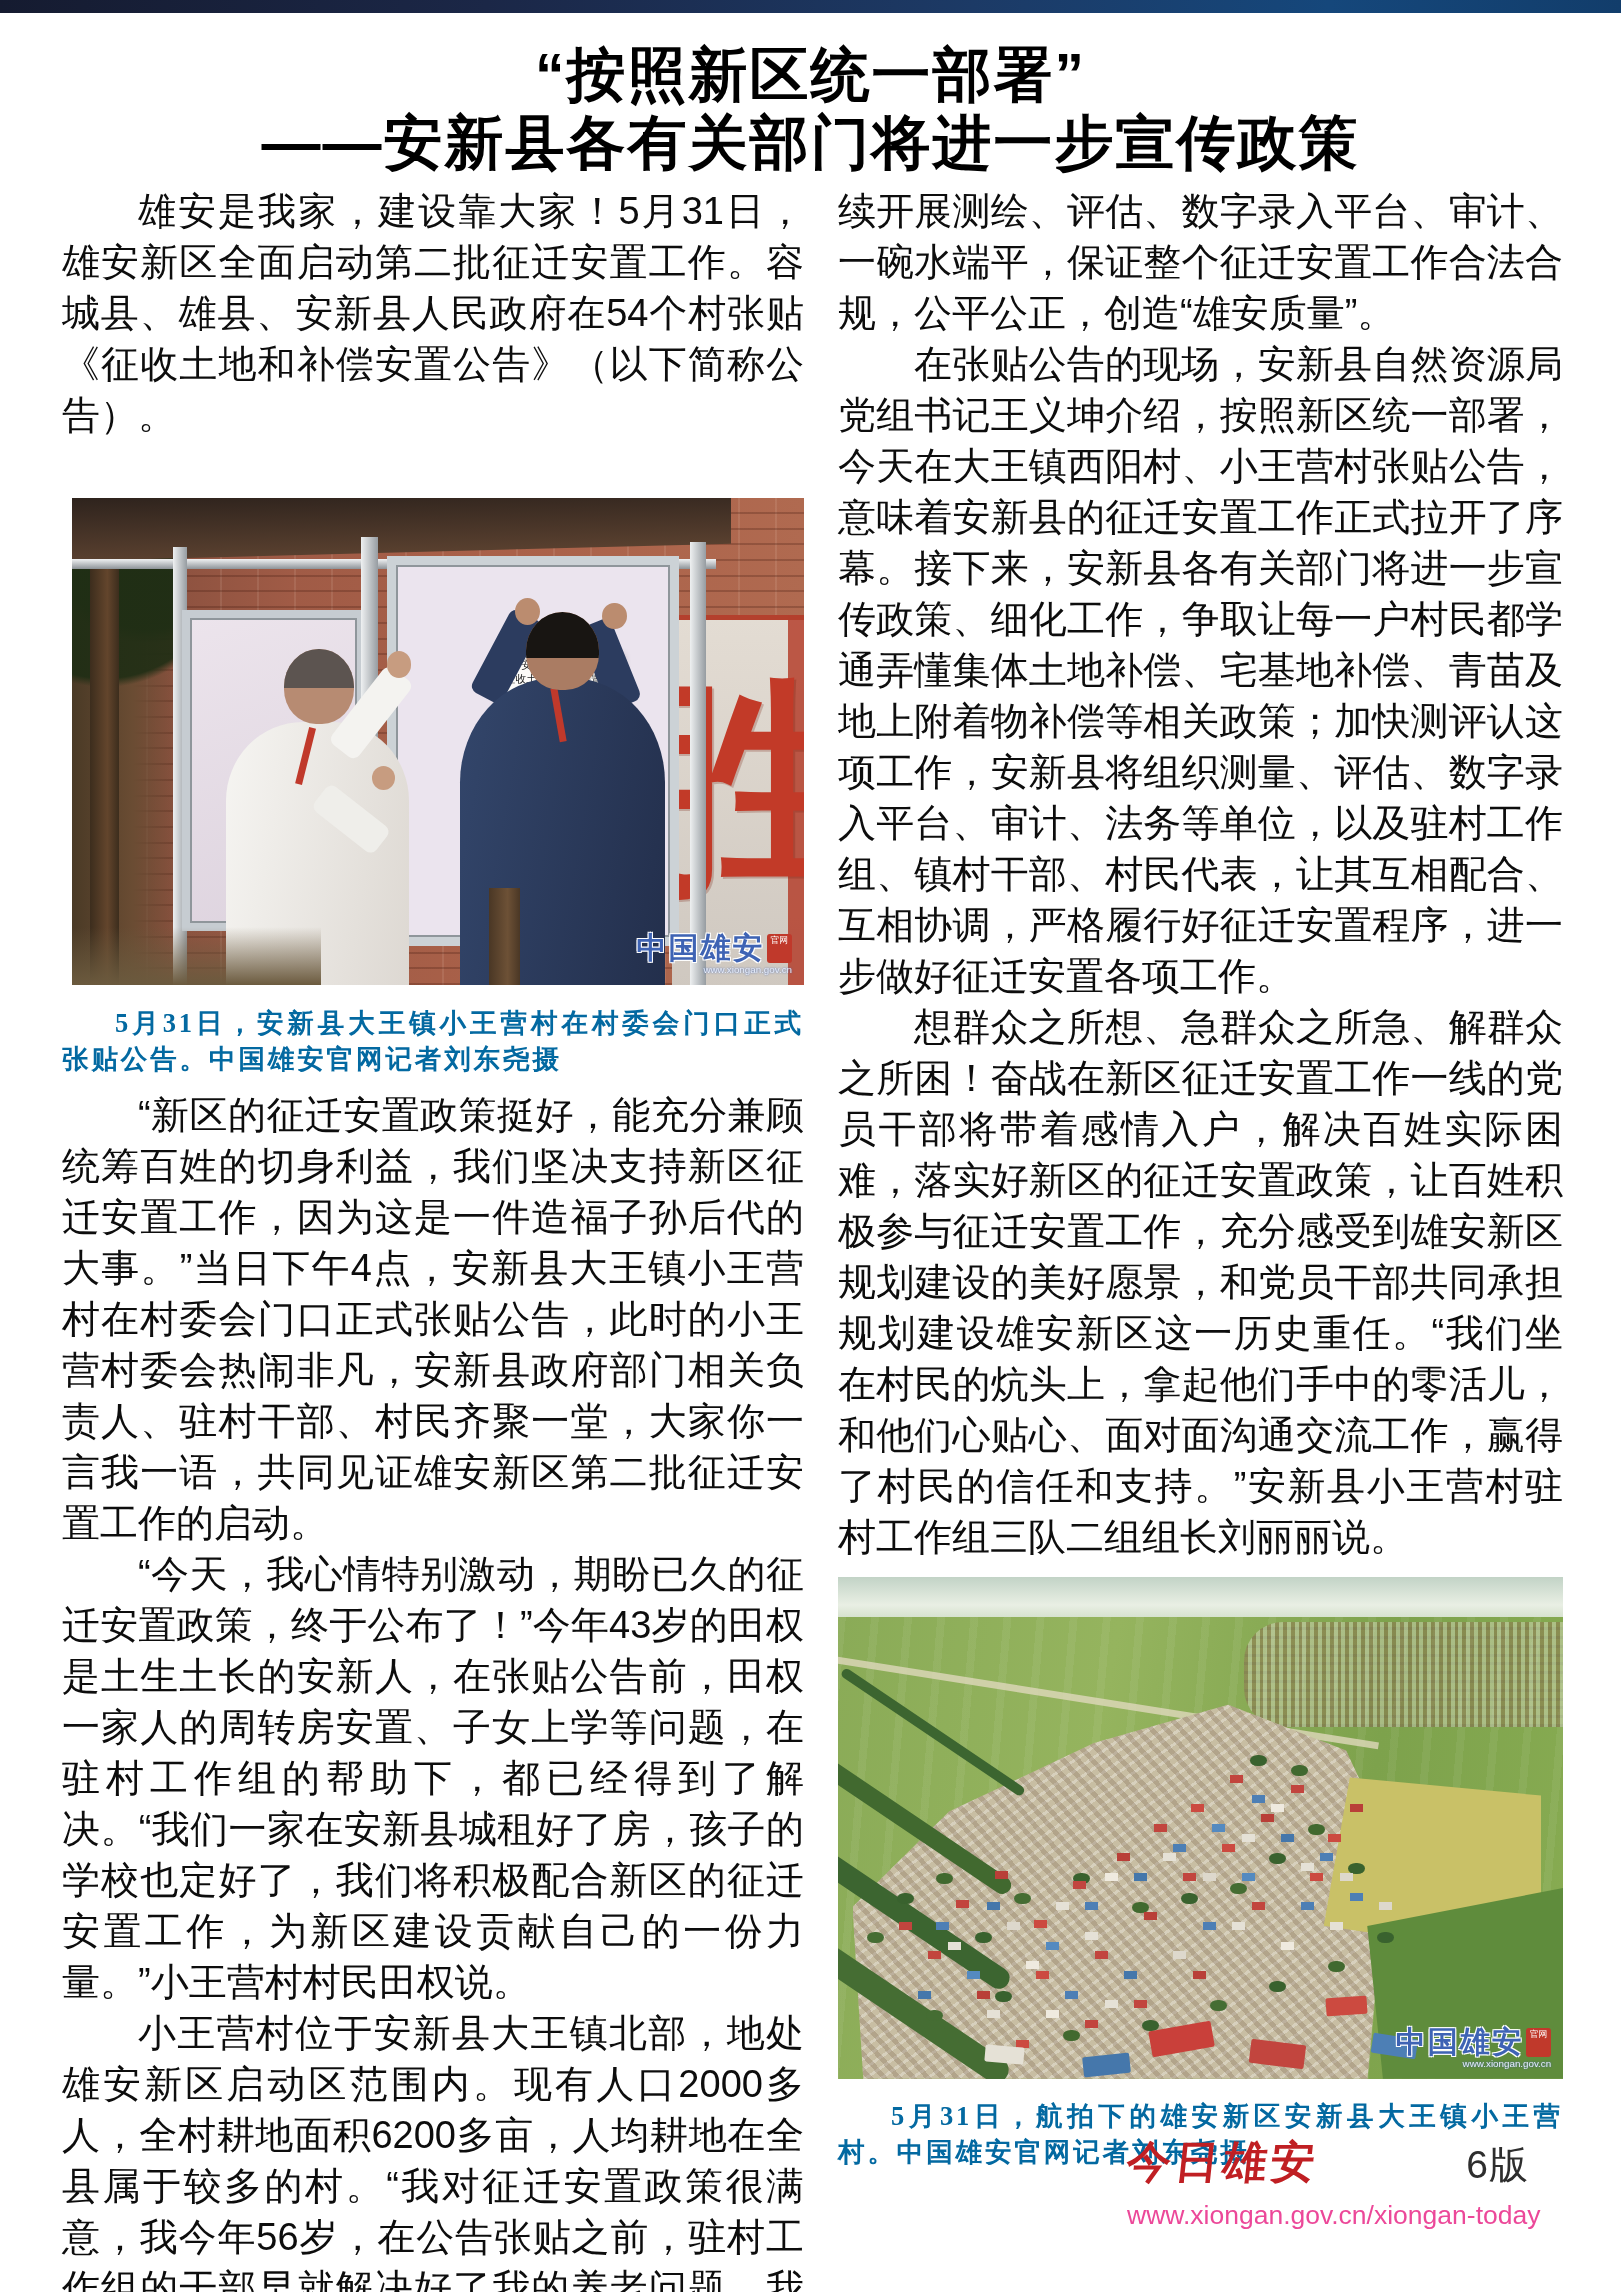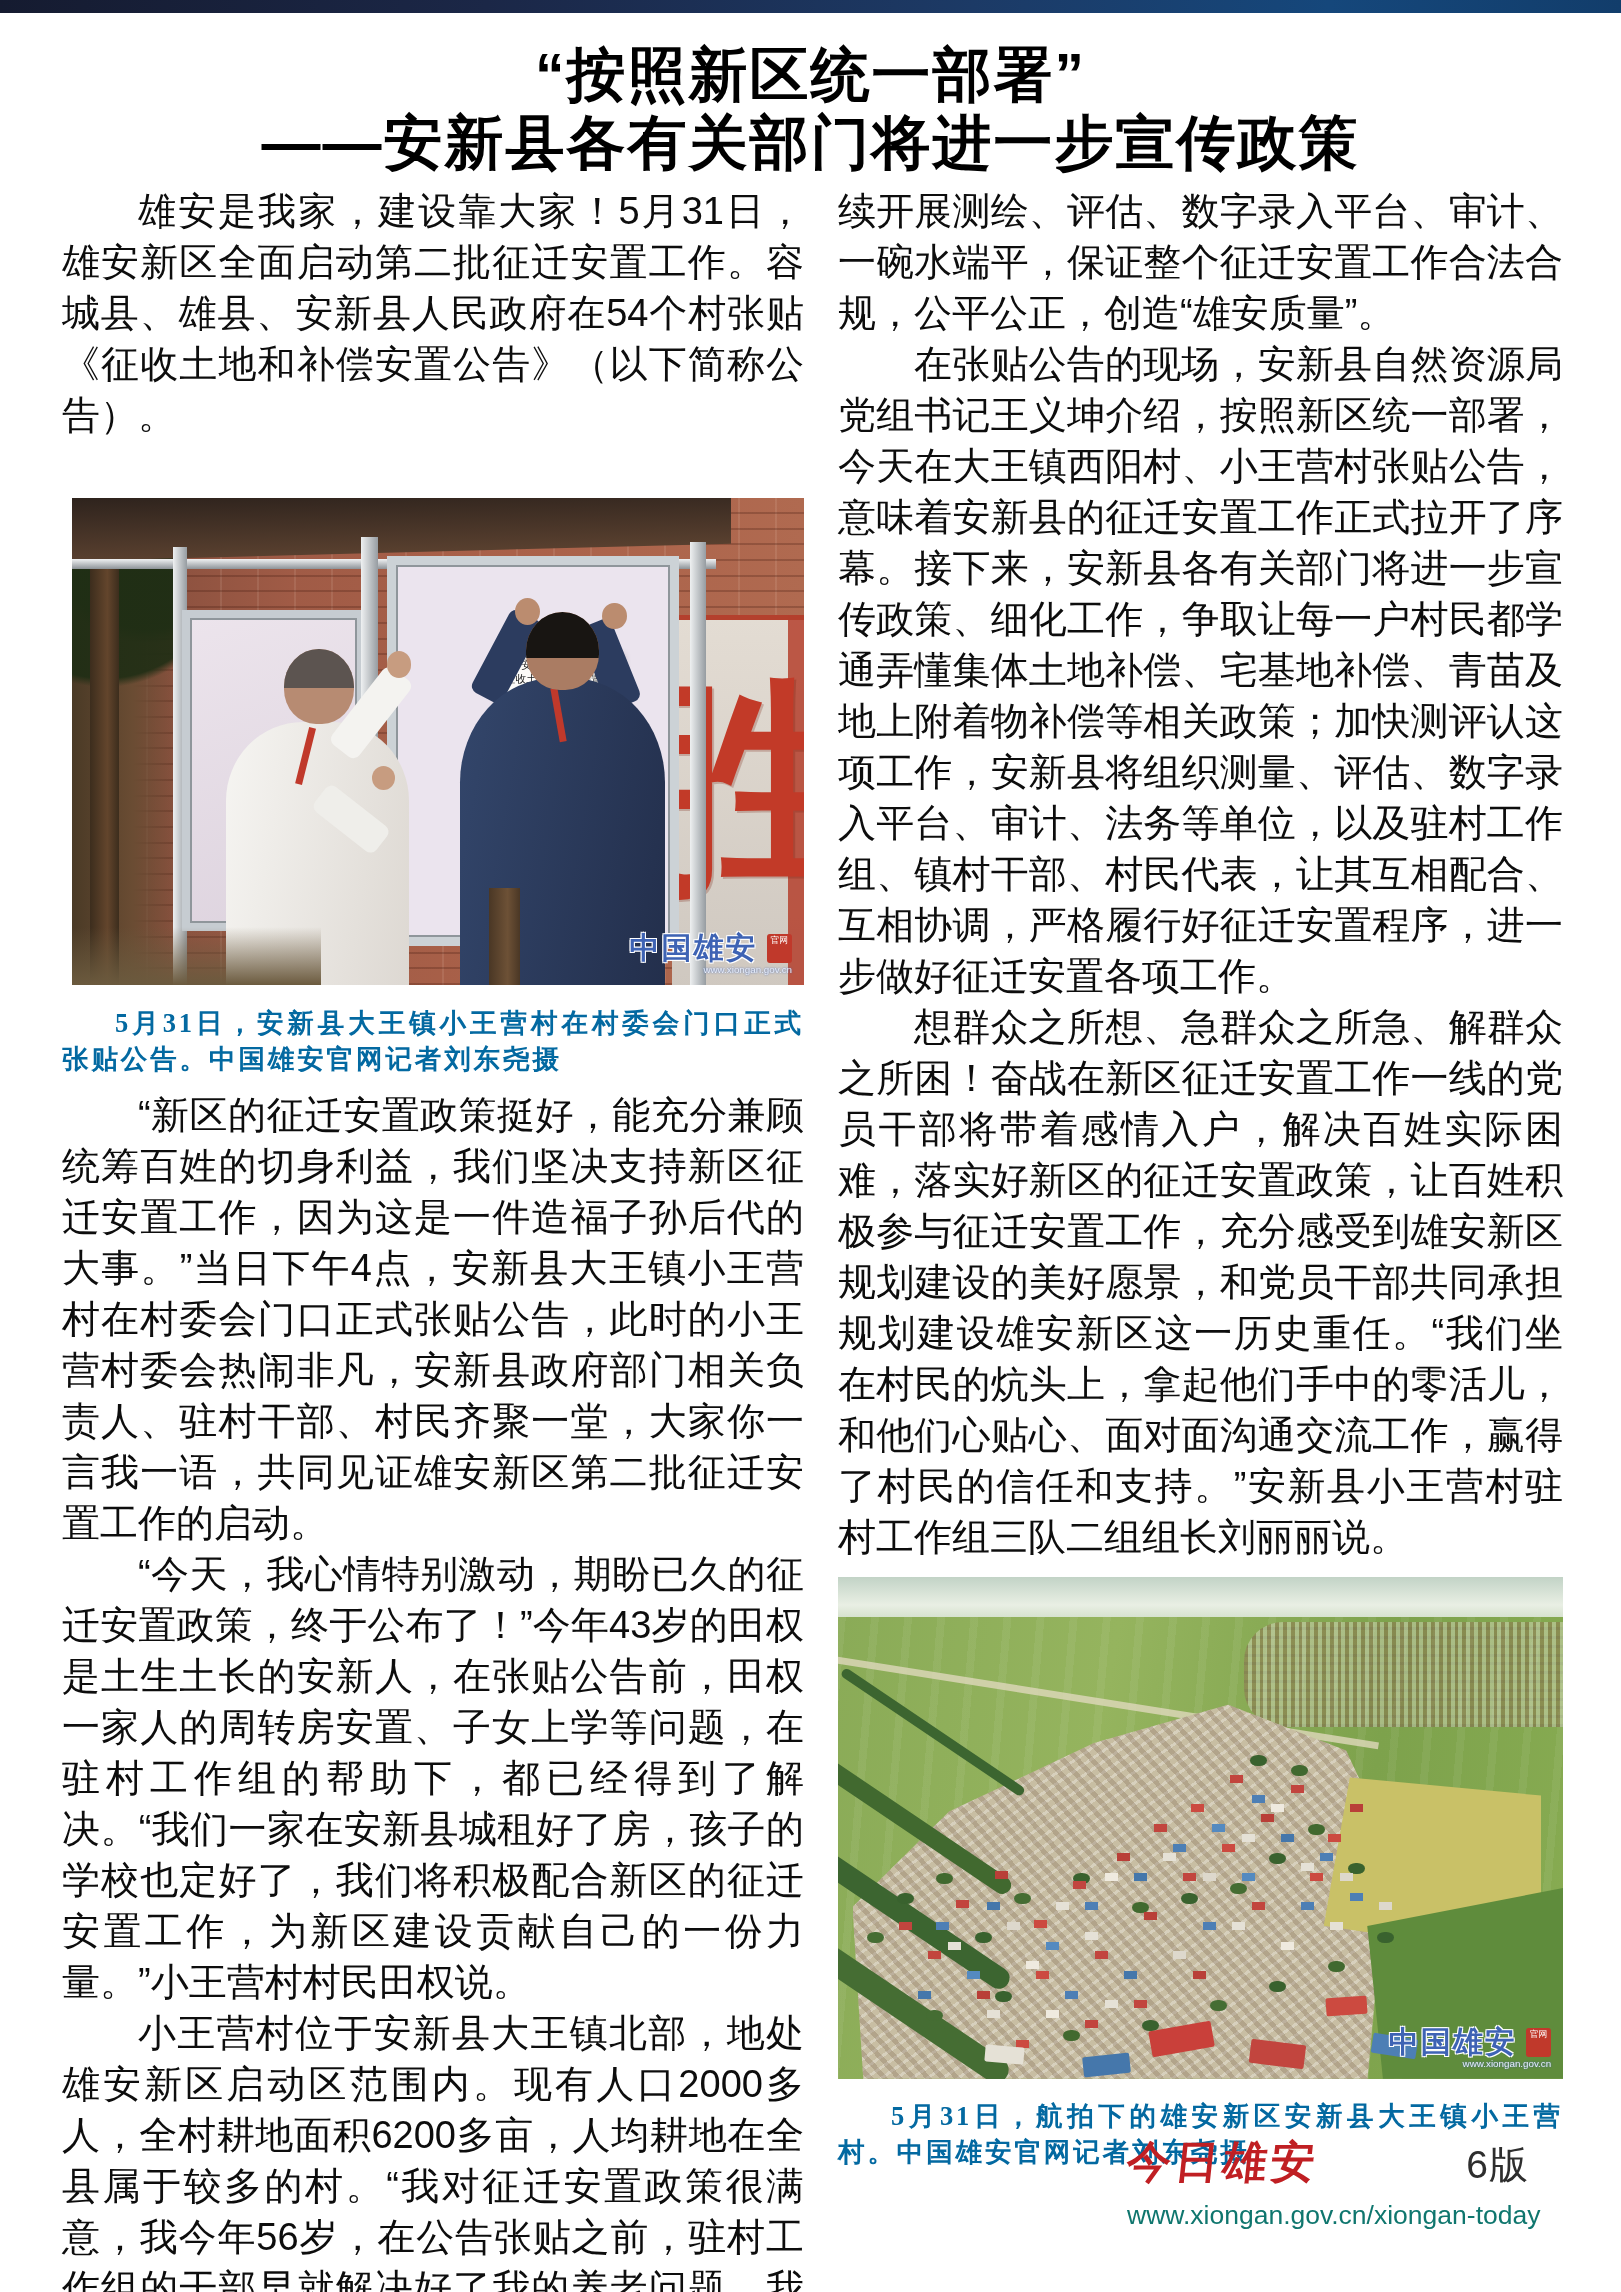--- a/index.html
+++ b/index.html
@@ -93,21 +93,21 @@
   .man2-hand1{left:60.5%;top:20.5%;width:3.4%;height:5.5%;background:#bb8c6f;border-radius:50%;}
   .man2-arm2{left:71%;top:25%;width:4.8%;height:18%;background:#2c3c5f;transform:rotate(-22deg);border-radius:7.8px;}
   .man2-hand2{left:72.5%;top:21.5%;width:3.4%;height:5.5%;background:#bb8c6f;border-radius:50%;}
   .man2-lanyard{left:66%;top:39%;width:1%;height:11%;background:#c0392b;transform:rotate(-10deg);}
   .p1-post{position:absolute;left:57%;bottom:0;width:4.2%;height:20%;
       background:linear-gradient(90deg,#4a3725,#6d5136 60%,#4a3725);}
   .wm{position:absolute;right:11.8px;bottom:9.8px;text-align:right;line-height:1;}
   .wm-text{font-family:"Liberation Serif","DejaVu Serif",serif;font-weight:900;font-size:30px;color:#3e63b4;
       text-shadow:-1px -1px 0 #fff,1px -1px 0 #fff,-1px 1px 0 #fff,1px 1px 0 #fff;letter-spacing:2px;display:inline-block;vertical-align:bottom;}
   .wm-url{font-size:9.8px;color:#e9eef9;text-shadow:0 0 2px #3e63b4;margin-top:2px;}
-  .wm-seal{display:inline-block;vertical-align:bottom;width:25.5px;height:29px;margin-left:9px;background:#c0392b;border-radius:2.9px;
+  .wm-seal{display:inline-block;vertical-align:bottom;width:25.5px;height:29px;margin-left:2px;background:#c0392b;border-radius:2.9px;
       color:#fff;font-size:8.8px;line-height:9.8px;text-align:center;padding-top:2px;box-sizing:border-box;}
 
   
   .photo2{position:relative;margin-top:13.7px;width:725px;height:502px;overflow:hidden;background:#87a855;}
   .p2-sky{position:absolute;top:0;left:0;width:100%;height:8%;
       background:linear-gradient(180deg,#c2d3c6,#e9efe4 70%,#d7e2cf);}
   .p2-field{position:absolute;top:8%;left:0;width:100%;height:92%;
       background:
         repeating-linear-gradient(95deg, rgba(255,255,255,.06) 0 7.8px, transparent 7.8px 33px),
         linear-gradient(100deg,#8aab57 0%,#95b45e 35%,#7da24c 70%,#88ac52 100%);}
@@ -158,21 +158,21 @@
   .broof4{left:534px;top:459px;width:45px;height:19.6px;background:#4d7fb5;transform:rotate(9deg);}
   .broof5{left:245px;top:478px;width:47px;height:19.6px;background:#4577ab;transform:rotate(-6deg);}
   .broof6{left:147px;top:469px;width:39px;height:16.7px;background:#e5e1d6;transform:rotate(5deg);}
 
   
   .footer{position:absolute;left:1127px;top:2133px;width:402px;}
   .footer-row{display:flex;justify-content:space-between;align-items:flex-end;}
   .footer-logo{font-family:"Liberation Serif","DejaVu Serif",serif;font-weight:900;font-size:44px;
       color:#c01f23;transform:skewX(-6deg);display:inline-block;letter-spacing:3.9px;}
   .footer-page{font-size:39px;color:#2e2e2e;letter-spacing:1px;}
-  .footer-url{margin-top:7.8px;font-size:26.5px;color:#0f766e;text-align:center;white-space:nowrap;}
+  .footer-url{margin-top:7.8px;font-size:26.5px;color:#ec4899;text-align:center;white-space:nowrap;}
 </style>
 </head>
 <body>
 
 <div class="page">
 
   <div class="topbar"></div>
 
   <div class="headline">
     <div>“按照新区统一部署”</div>

